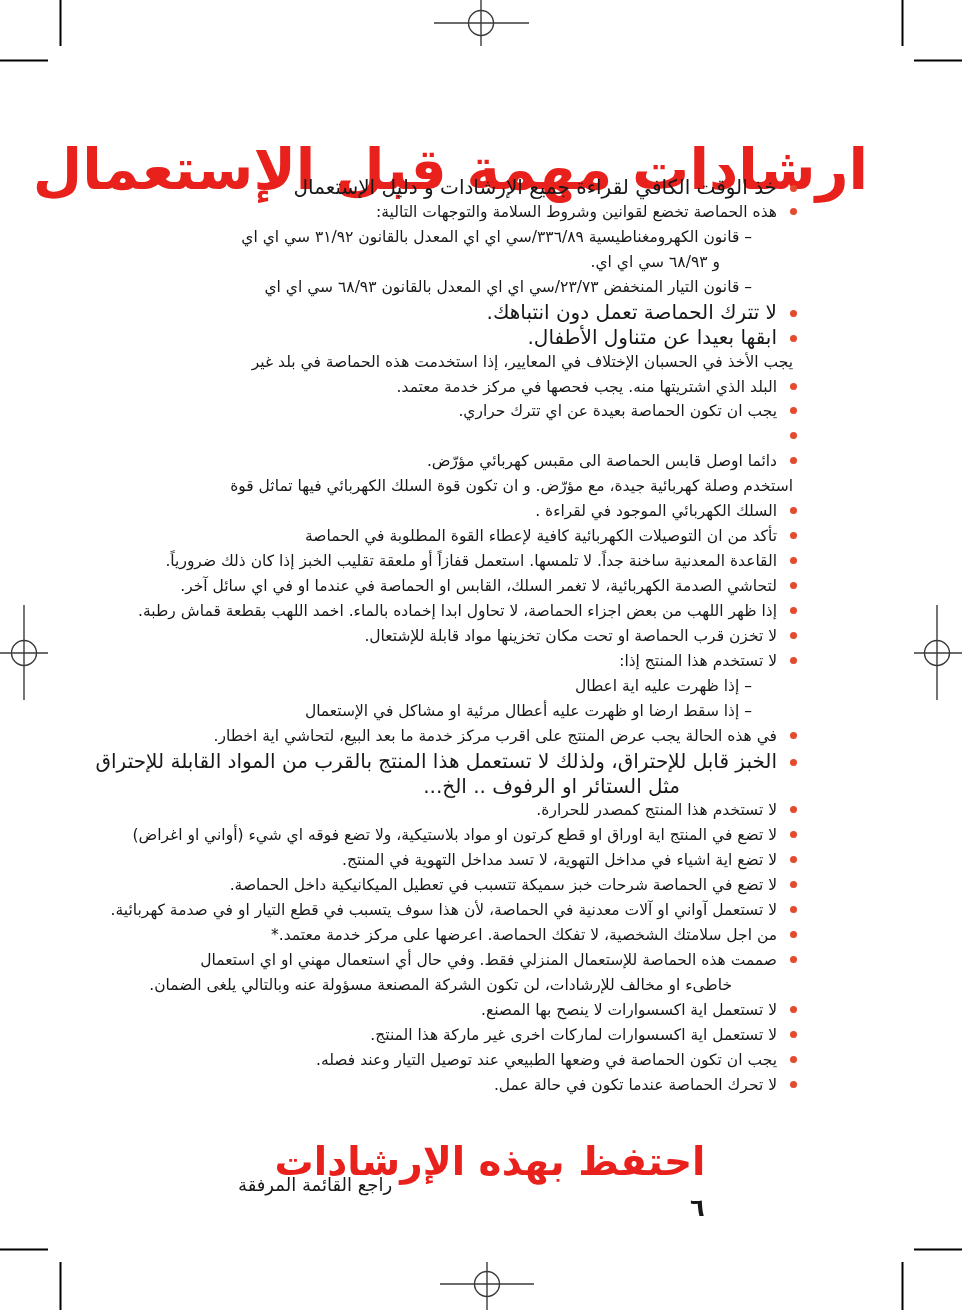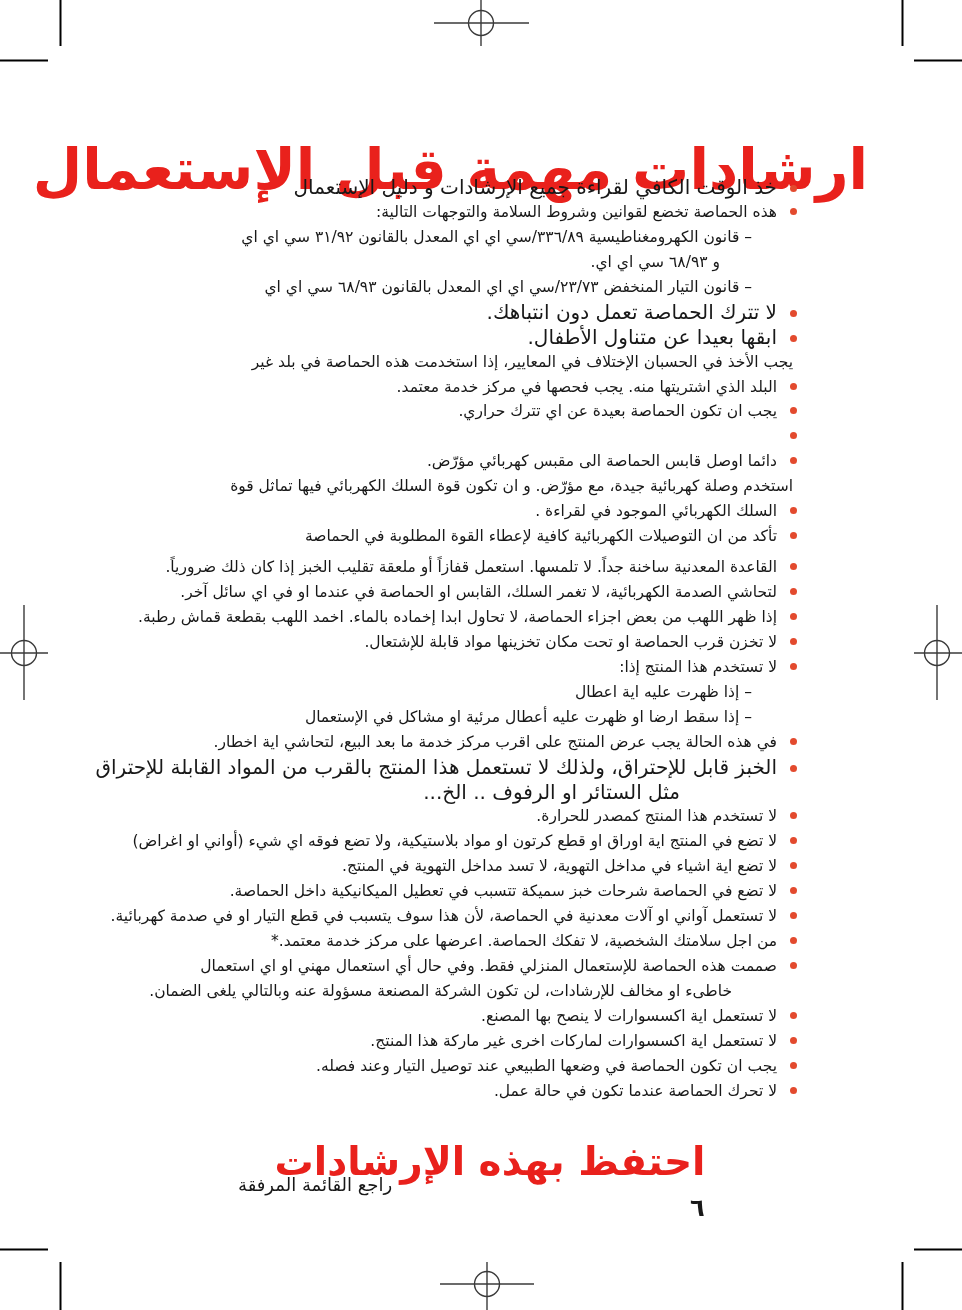--- a/index.html
+++ b/index.html
@@ -103,21 +103,21 @@
       <div class="line bold" style="padding-right: 0px;"><span class="dot"></span><span>لا تترك الحماصة تعمل دون انتباهك.</span></div>
       <div class="line bold" style="padding-right: 0px;"><span class="dot"></span><span>ابقها بعيدا عن متناول الأطفال.</span></div>
       <div class="line" style="padding-right: 4px;"><span>يجب الأخذ في الحسبان الإختلاف في المعايير، إذا استخدمت هذه الحماصة في بلد غير</span></div>
       <div class="line" style="padding-right: 0px;"><span class="dot"></span><span>البلد الذي اشتريتها منه. يجب فحصها في مركز خدمة معتمد.</span></div>
       <div class="line" style="padding-right: 0px;"><span class="dot"></span><span>يجب ان تكون الحماصة بعيدة عن اي تترك حراري.</span></div>
       <div class="line" style="padding-right: 0px;"><span class="dot"></span></div>
       <div class="line" style="padding-right: 0px;"><span class="dot"></span><span>دائما اوصل قابس الحماصة الى مقبس كهربائي مؤرّض.</span></div>
       <div class="line" style="padding-right: 4px;"><span>استخدم وصلة كهربائية جيدة، مع مؤرّض. و ان تكون قوة السلك الكهربائي فيها تماثل قوة</span></div>
       <div class="line" style="padding-right: 0px;"><span class="dot"></span><span>السلك الكهربائي الموجود في لقراءة .</span></div>
       <div class="line" style="padding-right: 0px;"><span class="dot"></span><span>تأكد من ان التوصيلات الكهربائية كافية لإعطاء القوة المطلوبة في الحماصة</span></div>
-      <div class="line" style="padding-right: 0px; margin-top: 6px;"><span class="dot"></span><span>القاعدة المعدنية ساخنة جداً. لا تلمسها. استعمل قفازاً أو ملعقة تقليب الخبز إذا كان ذلك ضرورياً.</span></div>
+      <div class="line" style="padding-right: 0px;"><span class="dot"></span><span>القاعدة المعدنية ساخنة جداً. لا تلمسها. استعمل قفازاً أو ملعقة تقليب الخبز إذا كان ذلك ضرورياً.</span></div>
       <div class="line" style="padding-right: 0px;"><span class="dot"></span><span>لتحاشي الصدمة الكهربائية، لا تغمر السلك، القابس او الحماصة في عندما او في اي سائل آخر.</span></div>
       <div class="line" style="padding-right: 0px;"><span class="dot"></span><span>إذا ظهر اللهب من بعض اجزاء الحماصة، لا تحاول ابدا إخماده بالماء. اخمد اللهب بقطعة قماش رطبة.</span></div>
       <div class="line" style="padding-right: 0px;"><span class="dot"></span><span>لا تخزن قرب الحماصة او تحت مكان تخزينها مواد قابلة للإشتعال.</span></div>
       <div class="line" style="padding-right: 0px;"><span class="dot"></span><span>لا تستخدم هذا المنتج إذا:</span></div>
       <div class="line" style="padding-right: 45px;"><span>– إذا ظهرت عليه اية اعطال</span></div>
       <div class="line" style="padding-right: 45px;"><span>– إذا سقط ارضا او ظهرت عليه أعطال مرئية او مشاكل في الإستعمال</span></div>
       <div class="line" style="padding-right: 0px;"><span class="dot"></span><span>في هذه الحالة يجب عرض المنتج على اقرب مركز خدمة ما بعد البيع، لتحاشي اية اخطار.</span></div>
       <div class="line bold" style="padding-right: 0px;"><span class="dot"></span><span>الخبز قابل للإحتراق، ولذلك لا تستعمل هذا المنتج بالقرب من المواد القابلة للإحتراق</span></div>
       <div class="line bold" style="padding-right: 117px;"><span>مثل الستائر او الرفوف .. الخ...</span></div>
       <div class="line" style="padding-right: 0px;"><span class="dot"></span><span>لا تستخدم هذا المنتج كمصدر للحرارة.</span></div>

